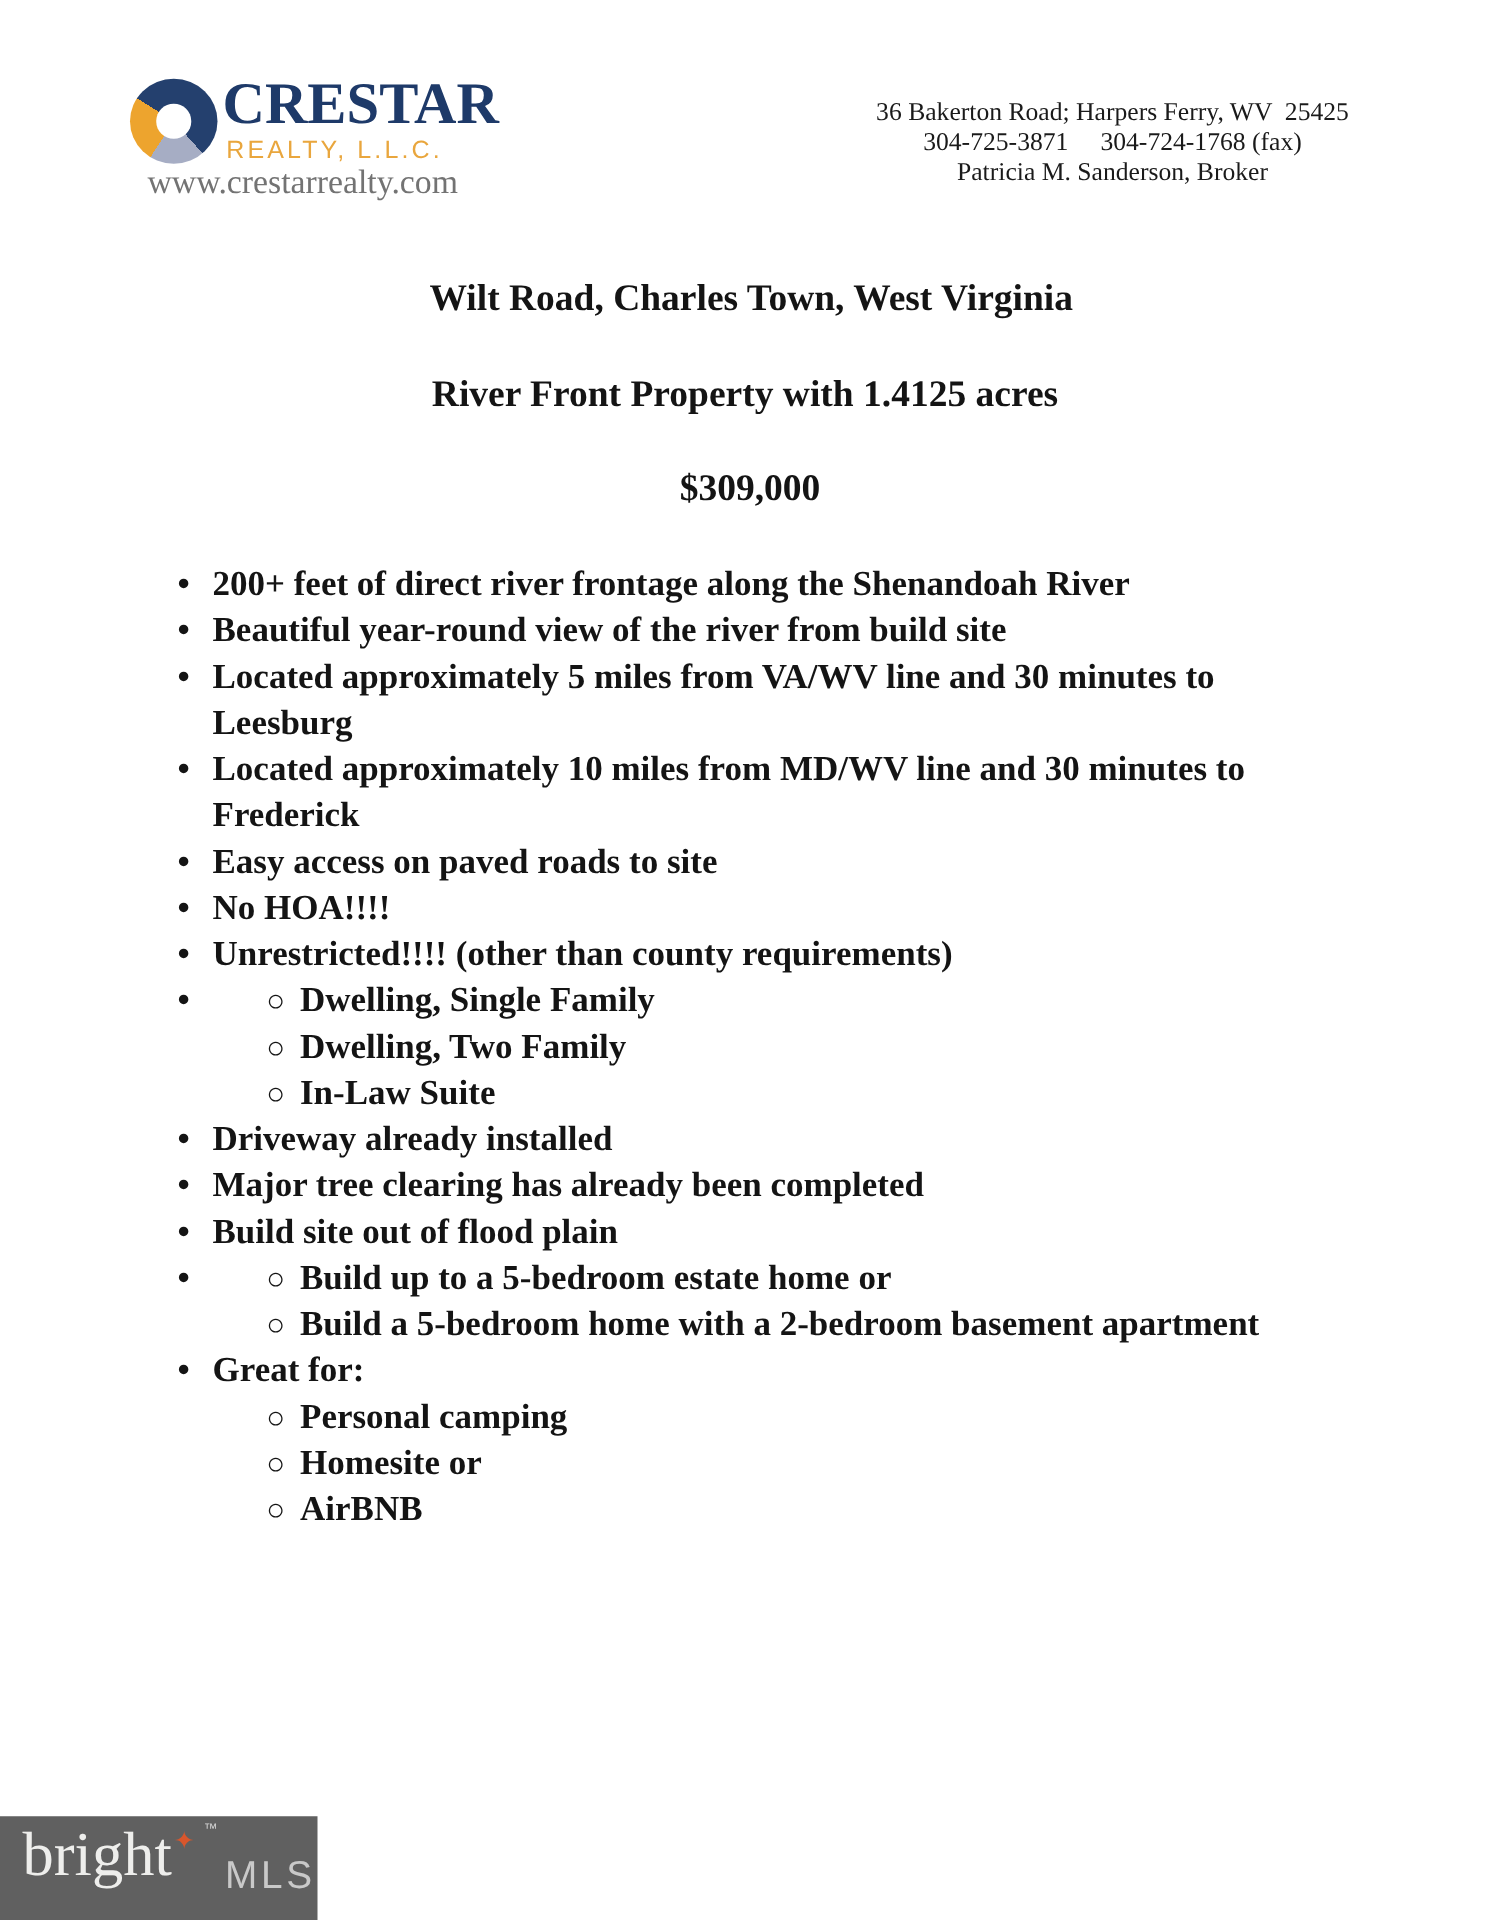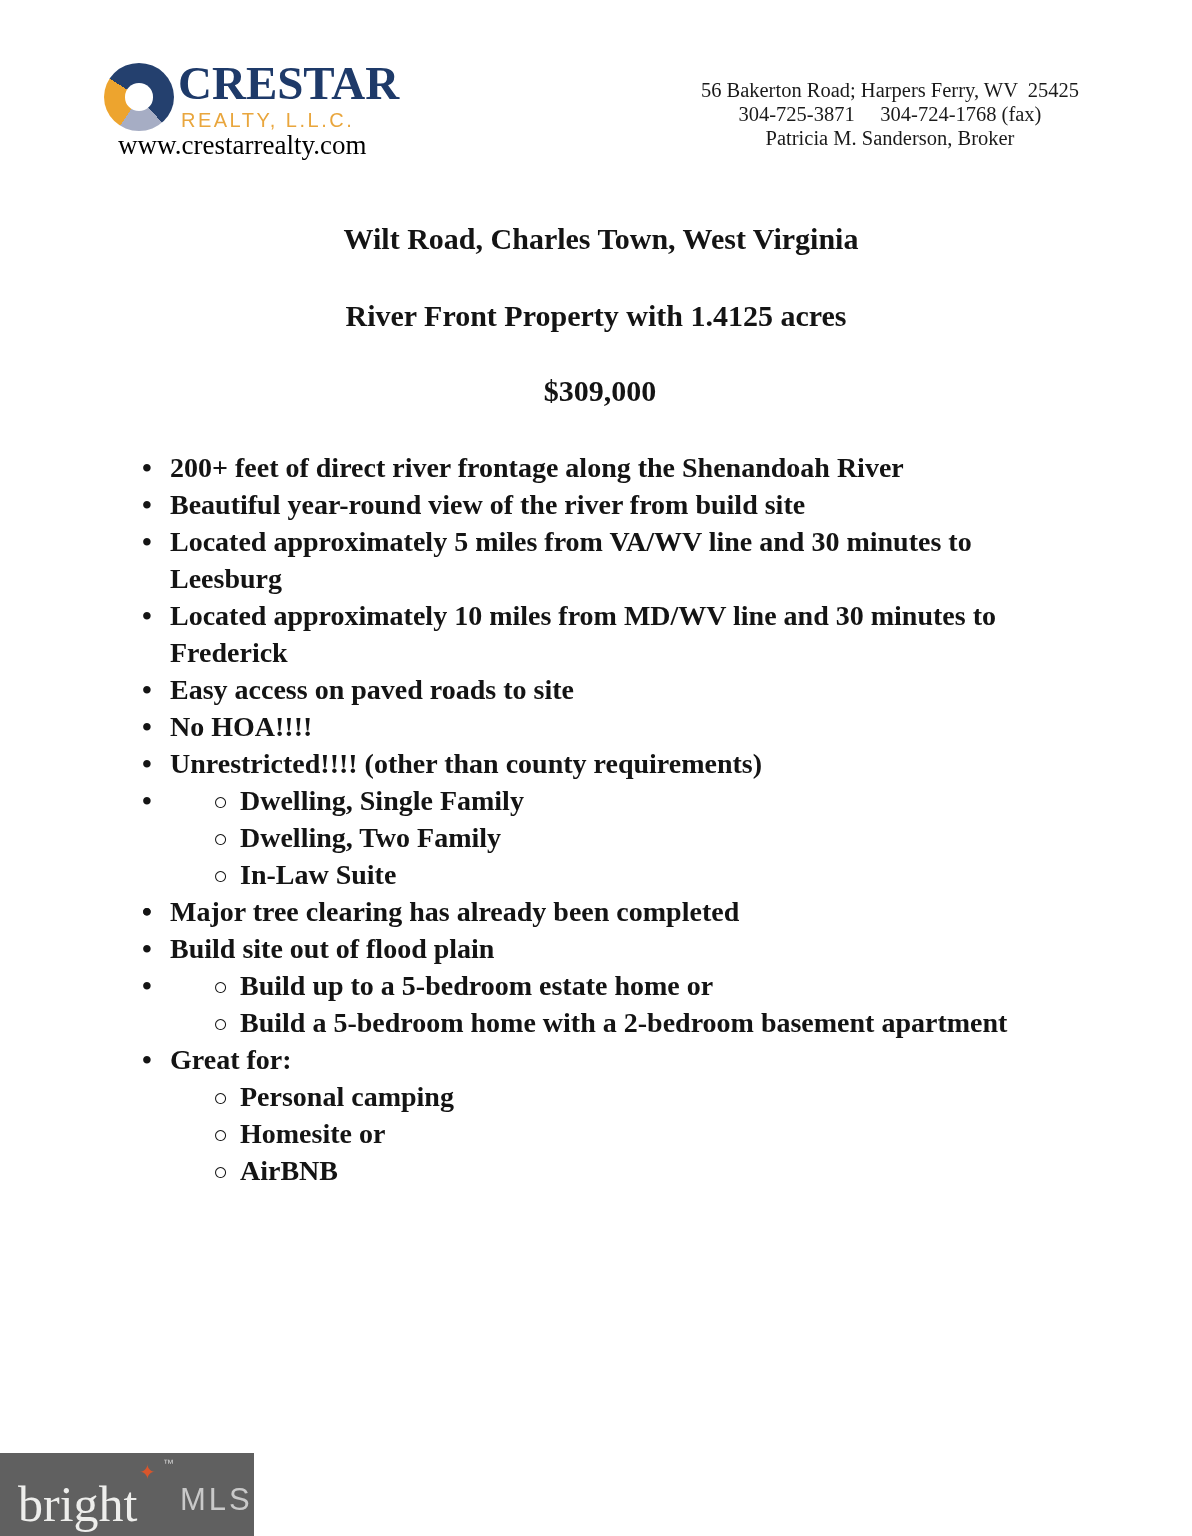--- a/index.html
+++ b/index.html
@@ -11,21 +11,21 @@
       background:conic-gradient(from -30deg,
         var(--navy,#24406e) 0deg 168deg,
         var(--logo-gray,#a6adc4) 168deg 243deg,
         var(--logo-orange,#eda42e) 243deg 332deg,
         var(--navy,#24406e) 332deg 360deg);}
   .logo-mark::after{content:"";position:absolute;inset:30%;background:#fff;border-radius:50%;}
   .brand{position:absolute;left:178px;top:60px;font-size:47px;font-weight:bold;
          color:var(--brand-navy,#1e3a69);line-height:1;}
   .sub-brand{position:absolute;left:181px;top:109px;font-family:"Liberation Sans",sans-serif;
          font-size:20px;color:var(--gold,#e9a63d);letter-spacing:2.5px;}
-  .website{position:absolute;left:118px;top:130px;font-size:27px;color:#000000;}
+  .website{position:absolute;left:118px;top:130px;font-size:27px;color:#737373;}
   .header-contact{position:absolute;left:650px;top:78px;width:480px;text-align:center;
          font-size:20.5px;line-height:24px;color:#1a1a1a;}
   .header-contact div{white-space:pre-wrap;}
 
   
   .main{position:absolute;left:0;top:0;width:100%;}
   .title{margin:0;padding:222px 14px 0 24px;text-align:center;font-size:30px;font-weight:bold;}
   .subtitle{margin:43px 0 0;text-align:center;font-size:30px;font-weight:bold;}
   .price{margin:41px 0 0;padding-left:8px;text-align:center;font-size:30px;font-weight:bold;}
 
@@ -36,41 +36,41 @@
   ul.sub{list-style:none;margin:0 0 0 43px;padding:0;}
   ul.sub>li{position:relative;padding-left:27px;}
   ul.sub .marker{font-size:25px;top:1px;left:0;}
 
   .contact-line{margin:27px 0 0 78px;text-align:center;font-size:29px;font-weight:bold;}
 
   
   .mls-box{position:absolute;left:0;bottom:0;width:254px;height:83px;
       background:var(--footer-bg,#606060);}
   .bright{position:absolute;left:18px;top:2px;font-size:50px;line-height:1.15;
-      color:var(--footer-text,#eeeeec);margin-top:21px;}
+      color:var(--footer-text,#eeeeec);}
   .star{position:absolute;left:139px;top:7px;font-size:20px;
       color:var(--star,#d9562c);font-family:"DejaVu Sans",sans-serif;}
   .tm{position:absolute;left:163px;top:4px;font-size:11px;color:#d5d5d5;
       font-family:"Liberation Sans",sans-serif;}
   .mls-text{position:absolute;left:180px;top:29px;font-family:"Liberation Sans",sans-serif;
       font-size:31px;letter-spacing:3px;color:var(--mls,#c9c9c9);}
 </style>
 </head>
 <body>
 
 <div class="page">
 
   <div>
     <div class="logo-mark"></div>
     <div class="brand">CRESTAR</div>
     <div class="sub-brand">REALTY, L.L.C.</div>
     <div class="website">www.crestarrealty.com</div>
 
     <div class="header-contact">
-      <div>56 Bakerton Road; Harpers Ferry, WV  25425</div>
+      <div>36 Bakerton Road; Harpers Ferry, WV  25425</div>
       <div>304-725-3871     304-724-1768 (fax)</div>
       <div>Patricia M. Sanderson, Broker</div>
     </div>
   </div>
 
   <div class="main">
     <h1 class="title">Wilt Road, Charles Town, West Virginia</h1>
     <h2 class="subtitle">River Front Property with 1.4125 acres</h2>
     <div class="price">$309,000</div>
 
@@ -80,21 +80,21 @@
         <li><span class="marker">•</span><span class="txt">Located approximately 5 miles from VA/WV line and 30 minutes to Leesburg</span></li>
         <li><span class="marker">•</span><span class="txt">Located approximately 10 miles from MD/WV line and 30 minutes to Frederick</span></li>
         <li><span class="marker">•</span><span class="txt">Easy access on paved roads to site</span></li>
         <li><span class="marker">•</span><span class="txt">No HOA!!!!</span></li>
         <li><span class="marker">•</span><span class="txt">Unrestricted!!!! (other than county requirements)</span></li>
         <li><span class="marker">•</span><ul class="sub">
             <li><span class="marker">○</span><span class="txt">Dwelling, Single Family</span></li>
             <li><span class="marker">○</span><span class="txt">Dwelling, Two Family</span></li>
             <li><span class="marker">○</span><span class="txt">In-Law Suite</span></li>
           </ul></li>
-        <li><span class="marker">•</span></li>
+        <li><span class="marker">•</span><span class="txt">Driveway already installed</span></li>
         <li><span class="marker">•</span><span class="txt">Major tree clearing has already been completed</span></li>
         <li><span class="marker">•</span><span class="txt">Build site out of flood plain</span></li>
         <li><span class="marker">•</span><ul class="sub">
             <li><span class="marker">○</span><span class="txt">Build up to a 5-bedroom estate home or</span></li>
             <li><span class="marker">○</span><span class="txt">Build a 5-bedroom home with a 2-bedroom basement apartment</span></li>
           </ul></li>
         <li><span class="marker">•</span><span class="txt">Great for:</span><ul class="sub">
             <li><span class="marker">○</span><span class="txt">Personal camping</span></li>
             <li><span class="marker">○</span><span class="txt">Homesite or</span></li>
             <li><span class="marker">○</span><span class="txt">AirBNB</span></li>

